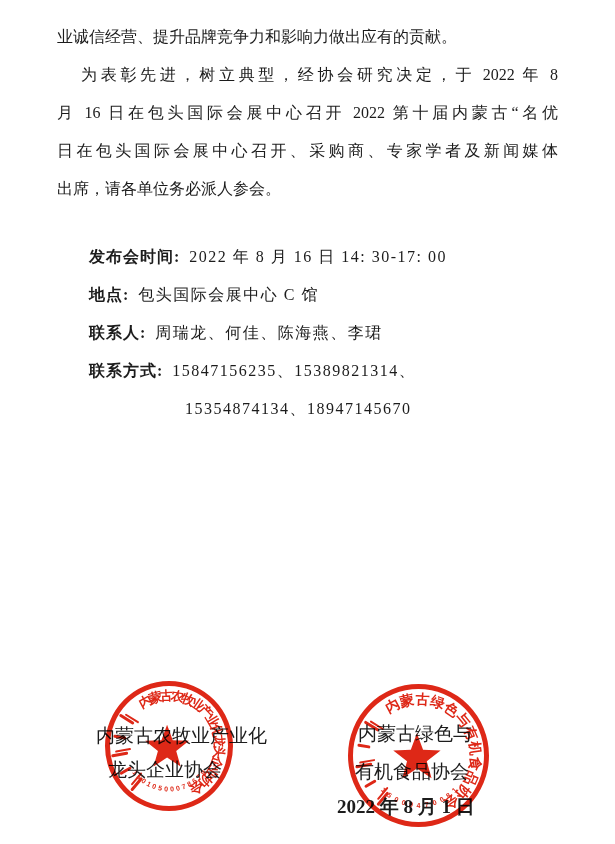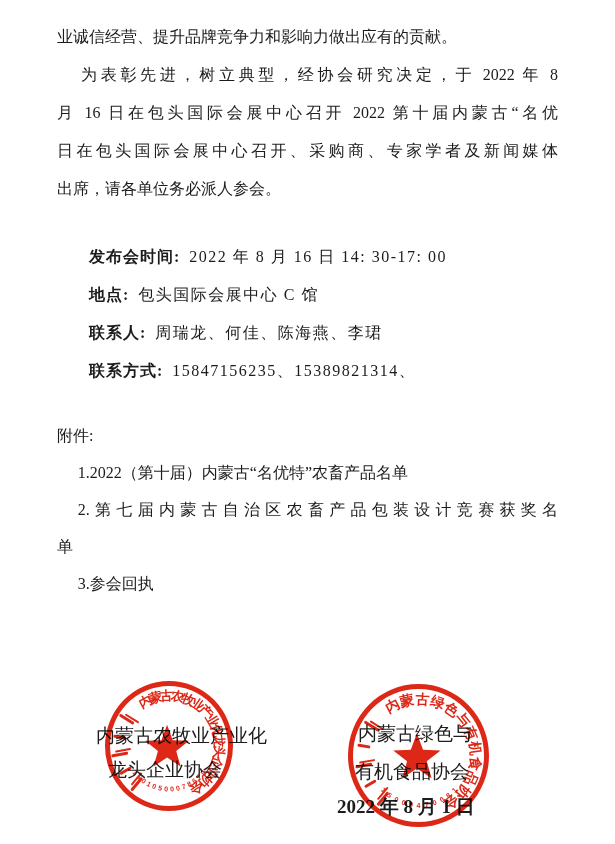--- a/index.html
+++ b/index.html
@@ -64,29 +64,23 @@
     </div>
     <div class="line ind20 info">
       <span class="label">地点:</span><span>包头国际会展中心 C 馆</span>
     </div>
     <div class="line ind20 info">
       <span class="label">联系人:</span><span>周瑞龙、何佳、陈海燕、李珺</span>
     </div>
     <div class="line ind20 info">
       <span class="label">联系方式:</span><span>15847156235、15389821314、</span>
     </div>
+    <div class="line phone2">15354874134、18947145670</div>
   </div>
 
-  <div class="block block-c">
-    <div class="line">附件:</div>
-    <div class="line ind13">1.2022（第十届）内蒙古“名优特”农畜产品名单</div>
-    <div class="line ind13 jfull">2.第七届内蒙古自治区农畜产品包装设计竞赛获奖名</div>
-    <div class="line">单</div>
-    <div class="line ind13">3.参会回执</div>
-  </div>
 
   <div class="sig" style="left:96px;top:723px;">内蒙古农牧业产业化</div>
   <div class="sig" style="left:108px;top:757px;">龙头企业协会</div>
   <div class="sig" style="left:358px;top:721px;">内蒙古绿色与</div>
   <div class="sig" style="left:355px;top:759px;text-align:center;">有机食品协会</div>
   <div class="sig" style="left:337px;top:794px;font-weight:bold;">2022 年 8 月 1 日</div>
 
   <div class="seal seal-left" id="seal-left" style="left: 105px; top: 681px; width: 128px; height: 130px; color: rgb(222, 40, 23);">
     <div class="seal-ring" style="border: 5px solid rgb(222, 40, 23);"></div>
     <div>

